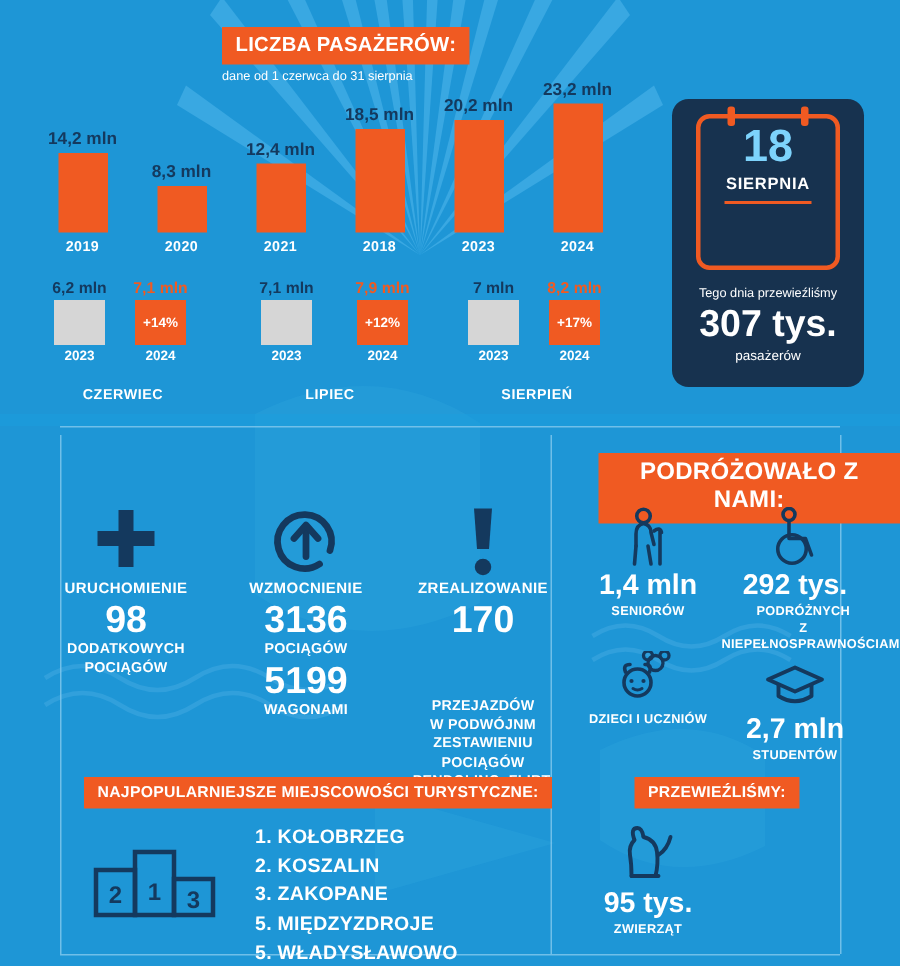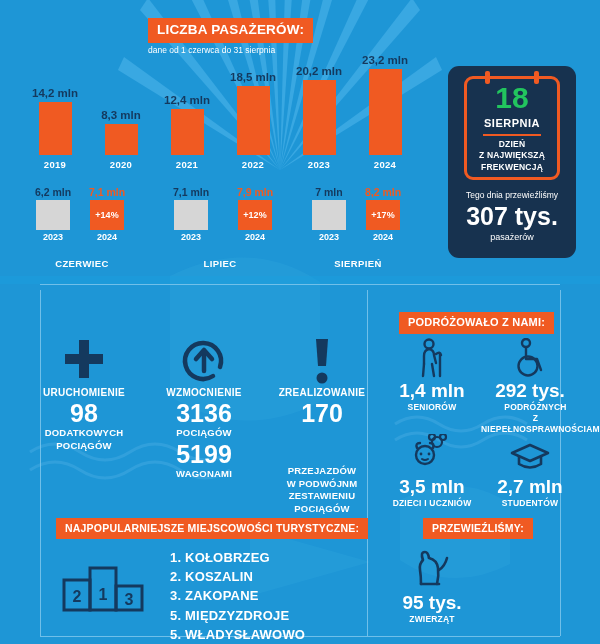--- a/index.html
+++ b/index.html
@@ -93,21 +93,21 @@
   #cal {
     position: absolute; left: 16px; top: 10px; width: 96px; height: 104px;
     border: 3px solid #f05a22; border-radius: 9px;
   }
   .ring {
     position: absolute; top: -8px; width: 5px; height: 13px;
     background: #f05a22; border-radius: 2px;
   }
   #cal-day {
     position: absolute; left: 0; right: 0; top: 4px;
-    font-size: 30px; font-weight: bold; color: #22c55e; text-align: center;
+    font-size: 30px; font-weight: bold; color: #7dd3fc; text-align: center;
     line-height: 1;
   }
   #cal-month {
     position: absolute; left: 0; right: 0; top: 38px;
     font-size: 11px; font-weight: bold; color: #ffffff; text-align: center;
     letter-spacing: .5px;
   }
   #cal-rule {
     position: absolute; left: 16px; right: 16px; top: 55px;
     height: 2px; background: #f05a22;
@@ -139,21 +139,21 @@
     line-height: 1.3;
   }
   .feat .fbig {
     font-size: 25px; font-weight: bold; color: #ffffff; line-height: 1.05; margin: 1px 0;
   }
   .feat .fsmall {
     font-size: 9.5px; font-weight: bold; color: #ffffff; letter-spacing: .2px; line-height: 1.32;
   }
 
   
-  #s3-chip { position: absolute; left: 399px; top: 312px; font-size: 11px; }
+  #s3-chip { position: absolute; left: 399px; top: 302px; font-size: 16px; }
   .stat { position: absolute; width: 108px; text-align: center; }
   .stat .sicon { height: 42px; display: flex; align-items: flex-end; justify-content: center; }
   .stat .sbig {
     font-size: 19px; font-weight: bold; color: #ffffff; line-height: 1.1; margin-top: 3px;
   }
   .stat .slabel {
     font-size: 8.5px; font-weight: bold; color: #ffffff; line-height: 1.3; letter-spacing: .2px;
   }
 
   
@@ -229,21 +229,21 @@
       <div class="byear">2020</div>
     </div>
     <div class="barcol" style="left:132px;">
       <div class="bval">12,4 mln</div>
       <div class="brect" style="height:46px;"></div>
       <div class="byear">2021</div>
     </div>
     <div class="barcol" style="left:198px;">
       <div class="bval">18,5 mln</div>
       <div class="brect" style="height:69px;"></div>
-      <div class="byear">2022</div>
+      <div class="byear">2018</div>
     </div>
     <div class="barcol" style="left:264px;">
       <div class="bval">20,2 mln</div>
       <div class="brect" style="height:75px;"></div>
       <div class="byear">2023</div>
     </div>
     <div class="barcol" style="left:330px;">
       <div class="bval">23,2 mln</div>
       <div class="brect" style="height:86px;"></div>
       <div class="byear">2024</div>
@@ -308,23 +308,20 @@
 
   </div>
 
   <div id="card">
     <div id="cal">
       <div class="ring" style="left:18px;"></div>
       <div class="ring" style="right:18px;"></div>
       <div id="cal-day">18</div>
       <div id="cal-month">SIERPNIA</div>
       <div id="cal-rule"></div>
-      <div id="cal-desc" style="white-space:pre-line;">DZIEŃ
-Z NAJWIĘKSZĄ
-FREKWENCJĄ</div>
     </div>
     <div id="card-lead">Tego dnia przewieźliśmy</div>
     <div id="card-big">307 tys.</div>
     <div id="card-unit">pasażerów</div>
   </div>
 
 
   <div class="feat" style="left:24px;">
     <div class="ficon">
       <svg width="46" height="46" viewBox="0 0 46 46">
@@ -404,21 +401,20 @@
         <circle cx="27" cy="8" r="5" fill="none" stroke="#14395e" stroke-width="2.2"></circle>
         <circle cx="22" cy="3" r="3" fill="none" stroke="#14395e" stroke-width="2.2"></circle>
         <circle cx="33" cy="3" r="3" fill="none" stroke="#14395e" stroke-width="2.2"></circle>
         <circle cx="15" cy="21" r="9" fill="none" stroke="#14395e" stroke-width="2.4"></circle>
         <path d="M7 14 q-2 -5 3 -5 M23 14 q2 -5 -3 -5" fill="none" stroke="#14395e" stroke-width="2.4" stroke-linecap="round"></path>
         <circle cx="11" cy="20" r="1.4" fill="#14395e"></circle>
         <circle cx="19" cy="20" r="1.4" fill="#14395e"></circle>
         <path d="M12 25 q3 2 6 0" fill="none" stroke="#14395e" stroke-width="2" stroke-linecap="round"></path>
       </svg>
     </div>
-    <div class="sbig">3,5 mln</div>
     <div class="slabel">DZIECI I UCZNIÓW</div>
   </div>
 
   <div class="stat" style="left:470px; top:432px; width:120px;">
     <div class="sicon">
       <svg width="42" height="34" viewBox="0 0 42 34">
         <path d="M21 5 L39 13 L21 21 L3 13 Z" fill="none" stroke="#14395e" stroke-width="2.6" stroke-linejoin="round"></path>
         <path d="M10 16 l0 8 q11 7 22 0 l0 -8" fill="none" stroke="#14395e" stroke-width="2.6" stroke-linejoin="round"></path>
       </svg>
     </div>

